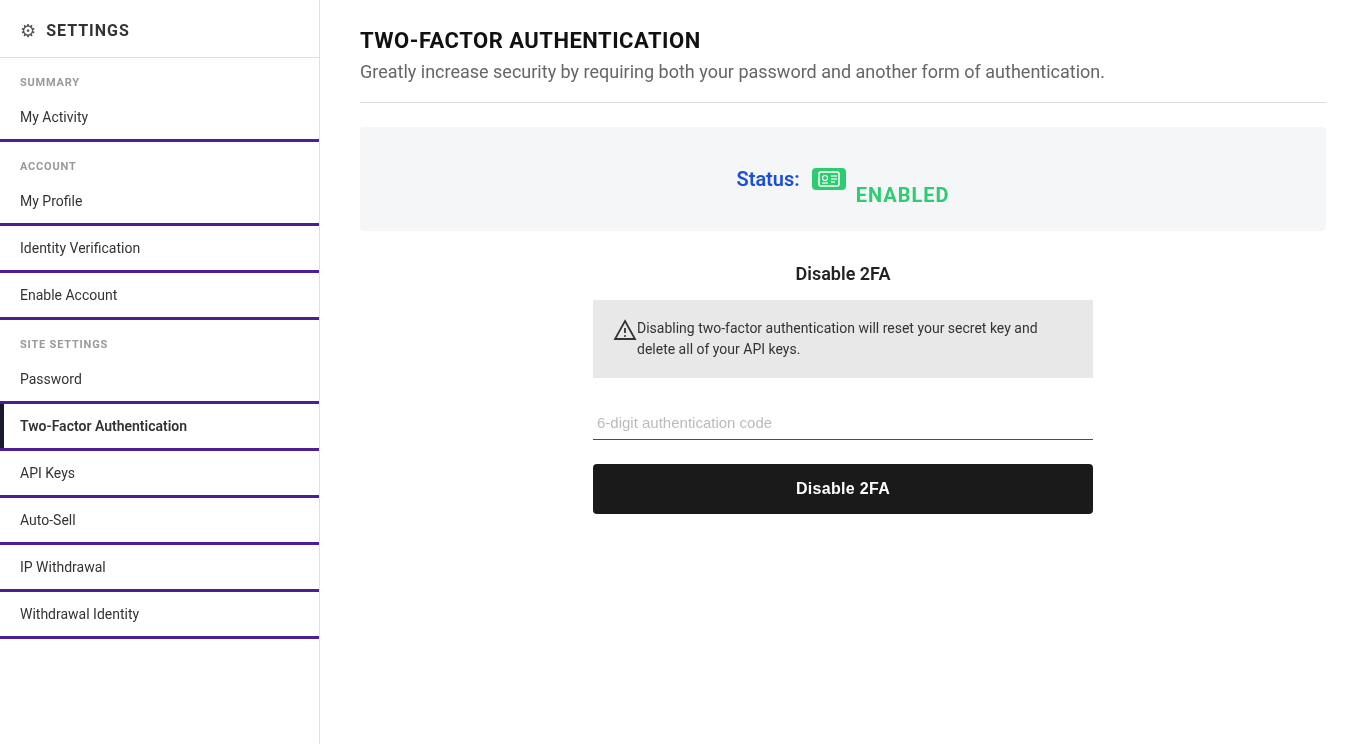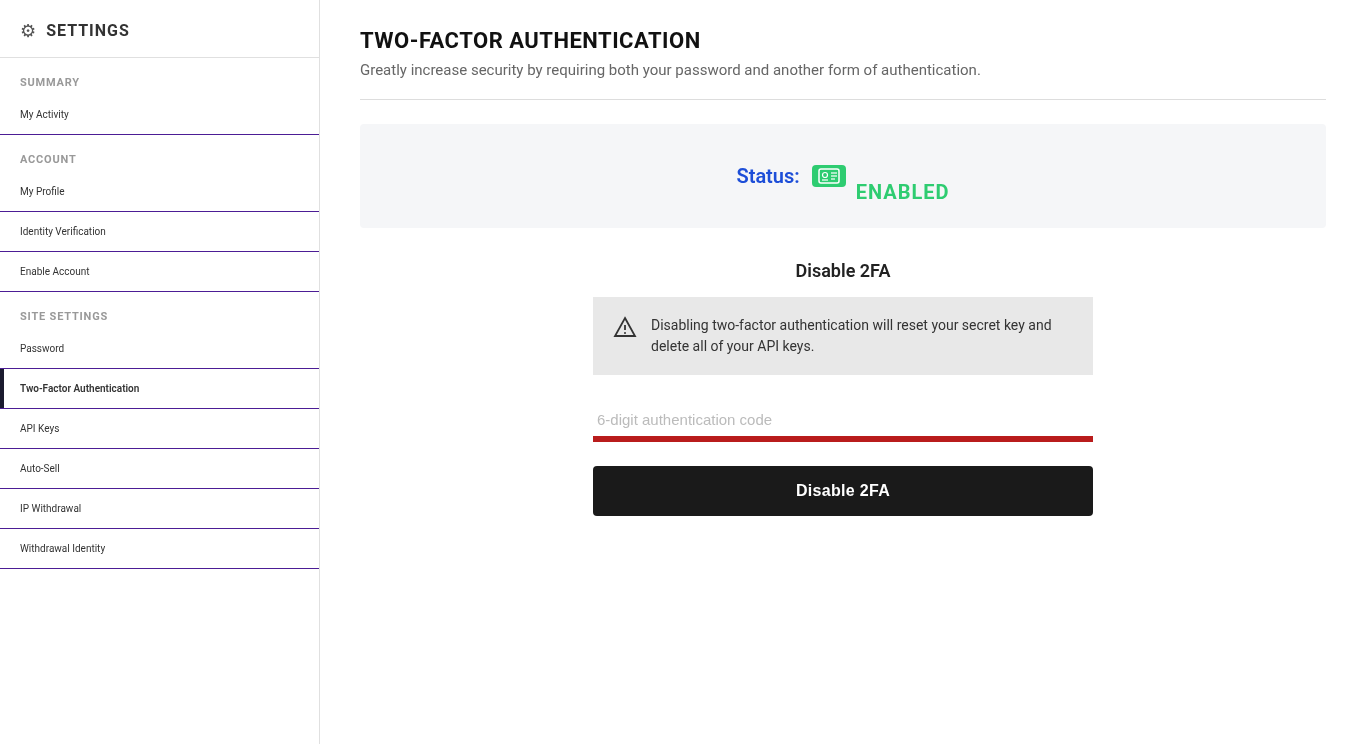--- a/index.html
+++ b/index.html
@@ -45,24 +45,24 @@
       color: #999;
       letter-spacing: 0.8px;
       text-transform: uppercase;
       padding: 18px 20px 6px 20px;
     }
 
     .sidebar-item {
       display: flex;
       align-items: center;
       padding: 14px 20px;
-      font-size: 10px;
+      font-size: 14px;
       color: #333;
       cursor: pointer;
-      border-bottom: 1px solid #4c1d95;
+      border-bottom: 3px solid #4c1d95;
       position: relative;
       text-decoration: none;
     }
 
     .sidebar-item.active {
       font-weight: 600;
     }
 
     .sidebar-item.active::before {
       content: '';
@@ -84,21 +84,21 @@
     .page-title {
       font-size: 22px;
       font-weight: 700;
       letter-spacing: 0.5px;
       color: #111;
       text-transform: uppercase;
       margin-bottom: 8px;
     }
 
     .page-subtitle {
-      font-size: 15px;
+      font-size: 18px;
       color: #666;
       margin-bottom: 20px;
     }
 
     .divider {
       border: none;
       border-top: 1px solid #ddd;
       margin-bottom: 24px;
     }
 
@@ -145,21 +145,20 @@
       font-size: 18px;
       font-weight: 600;
       color: #222;
       margin-bottom: 16px;
       text-align: center;
     }
 
     .warning-box {
       display: flex;
       align-items: flex-start;
-      gap: 14px;
       background: #e8e8e8;
       border-radius: 0;
       padding: 18px 20px;
       margin-bottom: 28px;
       max-width: 500px;
       margin-left: auto;
       margin-right: auto;
     }
 
     .warning-icon {
@@ -186,21 +185,21 @@
       font-weight: 600;
       color: #444;
       text-align: center;
       display: block;
       margin-bottom: 8px;
     }
 
     .auth-code-input {
       width: 100%;
       border: none;
-      border-bottom: 6px solid #b91c1c;
+      border-bottom: 1px solid #b91c1c;
       padding: 8px 4px;
       font-size: 15px;
       color: #8b5cf6;
       outline: none;
       background: transparent;
     }
 
     .auth-code-input::placeholder {
       color: #bbb;
     }

